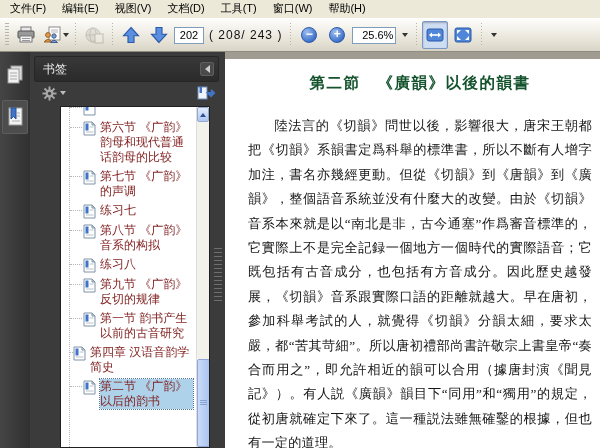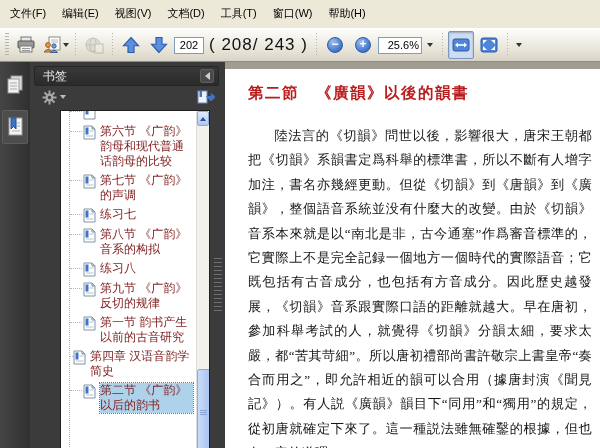--- a/index.html
+++ b/index.html
@@ -1,50 +1,50 @@
 <!DOCTYPE html>
 <html><head>
 <meta charset="utf-8">
 <style>
   * { margin:0; padding:0; box-sizing:border-box; }
   html,body { width:600px; height:448px; overflow:hidden; }
   body { font-family:"Liberation Sans", sans-serif; background:#ece9d8; position:relative; }
 
   
-  .menubar { height:28px; background:#ece9d8; display:flex; align-items:center; padding-left:2px; font-size:11px; color:#000; }
+  .menubar { height:18px; background:#ece9d8; display:flex; align-items:center; padding-left:2px; font-size:11px; color:#000; }
   .menu-item { padding:1px 8px 2px 8px; white-space:nowrap; }
 
   
   .toolbar { height:34px; background:linear-gradient(#fdfdfb, #e6e2d6 70%, #d8d4c6); border-top:1px solid #fff; border-bottom:1px solid #8f8d82; display:flex; align-items:center; padding:0 3px; gap:2px; }
   .tb-grip { width:4px; height:24px; margin:0 2px; background:repeating-linear-gradient(#b8b5a8 0 1px, transparent 1px 3px); }
   .tb-sep { width:5px; height:24px; margin:0 1px; background:repeating-linear-gradient(#b8b5a8 0 1px, transparent 1px 3px); background-size:1px 100%; background-repeat:no-repeat; background-position:center; }
   .tb-btn { height:28px; min-width:26px; display:flex; align-items:center; justify-content:center; border:1px solid transparent; border-radius:2px; gap:1px; }
   .tb-btn.disabled { opacity:.45; }
   .tb-btn.pressed { background:#cfddf3; border:1px solid #7a96c2; box-shadow:inset 0 1px 2px rgba(0,0,0,.25); }
   .caret-down { width:0; height:0; border-left:3px solid transparent; border-right:3px solid transparent; border-top:4px solid #333; }
   .tb-input { height:17px; border:1px solid #7f9db9; background:#fff; font-size:11px; font-family:"Liberation Sans",sans-serif; padding:0 2px; }
   .page-input { width:30px; text-align:center; }
   .zoom-input { width:44px;text-align:right; }
   .find-input { width:80px; height:18px; }
   .find-input::placeholder { color:#8e8e8e; }
-  .page-count { font-size:17px; color:#111; white-space:nowrap; padding:0 3px; letter-spacing:1px; }
+  .page-count { font-size:12px; color:#111; white-space:nowrap; padding:0 3px; letter-spacing:1px; }
   .round-zoom { width:16px; height:16px; border-radius:50%; background:radial-gradient(circle at 35% 30%, #9dbdf0, #3a6fc8 75%); border:1px solid #2c5aa8; color:#fff; font-size:12px; line-height:13px; font-weight:bold; text-align:center; }
   .caret-btn { width:13px; height:17px; display:flex; align-items:center; justify-content:center; }
 
   
   .main { height:396px; display:flex; background:#3b3b3b; }
 
   
   .navstrip { width:30px; background:linear-gradient(90deg,#454545,#303030); display:flex; flex-direction:column; align-items:center; padding-top:6px; gap:8px; }
   .nav-btn { width:26px; height:34px; display:flex; align-items:center; justify-content:center; border-radius:2px; }
   .nav-btn.active { background:#4d4d4d; box-shadow:inset 0 0 0 1px #5d5d5d; }
 
   
   .sidebar { width:195px; background:#3b3b3b; display:flex; flex-direction:column; position:relative; }
-  .sb-header { height:20px; margin:4px 6px 0 4px; background:linear-gradient(#383838,#2b2b2b); border:1px solid #262626; border-radius:2px; display:flex; align-items:center; justify-content:space-between; padding:0 4px 0 8px; }
+  .sb-header { height:26px; margin:4px 6px 0 4px; background:linear-gradient(#383838,#2b2b2b); border:1px solid #262626; border-radius:2px; display:flex; align-items:center; justify-content:space-between; padding:0 4px 0 8px; }
   .sb-title { color:#e8e8e8; font-size:12px; }
   .sb-collapse { width:14px; height:14px; background:#4a4a4a; border:1px solid #5e5e5e; border-radius:2px; display:flex; align-items:center; justify-content:center; }
   .tri-left { width:0; height:0; border-top:4px solid transparent; border-bottom:4px solid transparent; border-right:5px solid #cfcfcf; }
   .sb-options { height:22px; display:flex; align-items:center; justify-content:space-between; padding:0 10px 0 12px; }
   .gear-btn { display:flex; align-items:center; gap:3px; }
   .gear-caret { width:0; height:0; border-left:3px solid transparent; border-right:3px solid transparent; border-top:4px solid #bdbdbd; }
 
   
   .tree-wrap { flex:1; margin:2px 15px 0 30px; background:#fff; border:1px solid #1f1f1f; position:relative; overflow:hidden; }
   .tree { position:absolute; inset:0 13px 0 0; overflow:hidden; padding:2px 2px 0 4px; }
@@ -64,21 +64,21 @@
   .tri-up { width:0; height:0; border-left:3px solid transparent; border-right:3px solid transparent; border-bottom:4px solid #2c4f96; }
   .vs-thumb { position:absolute; bottom:0; left:0; width:13px; height:88px; background:linear-gradient(90deg,#cadbf8,#aac4f0); border:1px solid #8fa8d8; border-radius:2px; }
   .vs-thumb i { display:block; width:7px; margin:40px auto 0; border-top:1px solid #87a3d6; box-shadow:0 2px 0 #87a3d6, 0 4px 0 #87a3d6; }
 
   
   .splitter { position:absolute; right:3px; top:196px; width:8px; height:54px; background:repeating-linear-gradient(#6e6e6e 0 1px, transparent 1px 4px); }
 
   
   .docarea { flex:1; background:#a09c92; padding-top:7px; display:flex; }
   .page { flex:1; background:#fff; box-shadow:-1px 0 0 #7c7870; padding:10px 8px 0 23px; overflow:hidden; }
-  .doc-title { text-align:left; font-family:"Liberation Serif","DejaVu Serif",serif; font-weight:bold; font-size:15.5px; letter-spacing:1.5px; color:#b91c1c; margin:4px 0 20px 0; }
+  .doc-title { text-align:center; font-family:"Liberation Serif","DejaVu Serif",serif; font-weight:bold; font-size:15.5px; letter-spacing:1.5px; color:#14532d; margin:4px 0 20px 0; }
   .doc-para { font-family:"Liberation Serif","DejaVu Serif",serif; font-size:13.2px; line-height:24.4px; color:#161616; text-align:justify; text-indent:2em; letter-spacing:.2px; }
 
   svg { display:block; }
 </style>
 </head>
 <body>
 
 <div class="menubar">
 
     <span class="menu-item">文件(F)</span>

